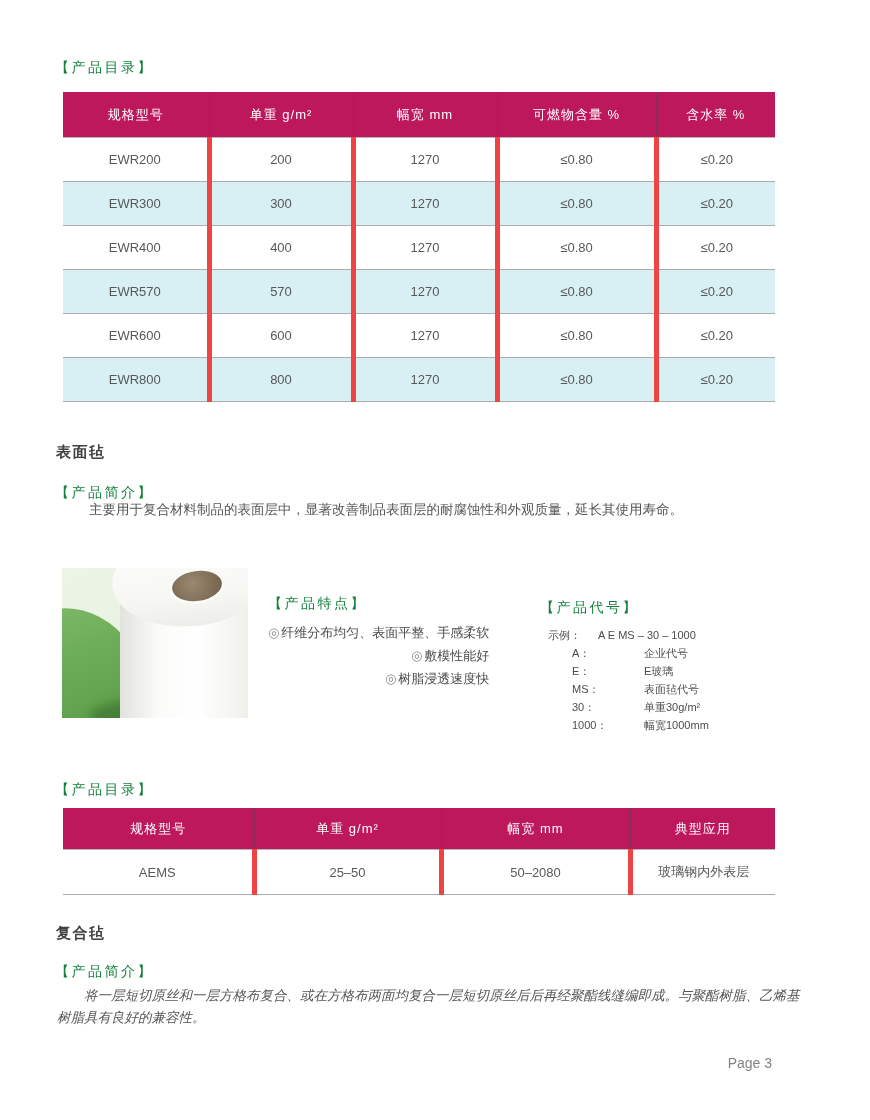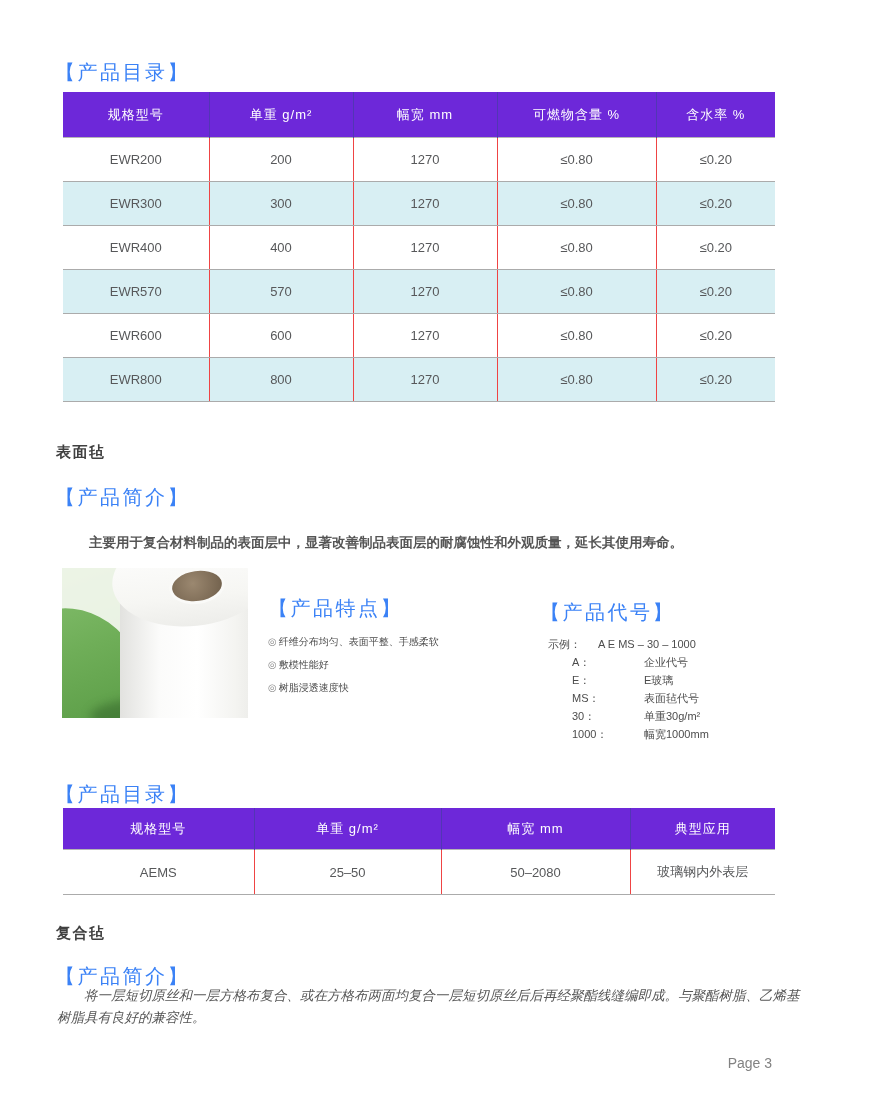--- a/index.html
+++ b/index.html
@@ -1,33 +1,33 @@
 <!DOCTYPE html>
 <html><head>
 <meta charset="utf-8">
 <style>
   html,body{margin:0;padding:0;background:#ffffff;}
   .page{
     position:relative;width:870px;height:1120px;background:#ffffff;overflow:hidden;
     font-family:"Liberation Sans","DejaVu Sans",sans-serif;color:#58585a;
   }
   .abs{position:absolute;}
-  .bracket-label{font-size:20px;color:#3b82f6;letter-spacing:2.5px;}
+  .bracket-label{font-size:14px;color:#15803d;letter-spacing:2.5px;}
   .section-title{font-size:15px;font-weight:bold;color:#404040;letter-spacing:1.5px;}
   .intro-text{font-size:13.5px;color:#555;line-height:22px;}
   
   table.cat{border-collapse:collapse;table-layout:fixed;width:712px;}
   table.cat th{
-    background:#6d28d9;color:#ffffff;font-weight:normal;font-size:13px;
+    background:#be185d;color:#ffffff;font-weight:normal;font-size:13px;
     letter-spacing:1px;border-right:1px solid rgba(20,90,100,0.30);
   }
   table.cat th:last-child{border-right:none;}
   table.cat td{
     font-size:13px;color:#57585a;text-align:center;background:#ffffff;
-    border-bottom:1px solid #ababab;border-right:1px solid #ef4444;
+    border-bottom:1px solid #ababab;border-right:5px solid #ef4444;
   }
   table.cat td:last-child{border-right:none;}
   table.cat tbody tr:first-child td{border-top:1px solid #b5b5b5;}
   #table1 th{height:43px;}
   #table1 td{height:41px;}
   #table1 tbody tr:nth-child(even) td{background:#d8eff3;}
   #table2 th{height:39px;}
   #table2 td{height:42px;}
   
   .photo{
@@ -49,21 +49,21 @@
   .photo .roll-top{
     position:absolute;left:50px;top:-38px;width:160px;height:96px;border-radius:50%;
     background:linear-gradient(180deg,#ffffff 0%,#f6f6f3 70%,#ededea 100%);transform:rotate(-6deg);
   }
   .photo .core{
     position:absolute;left:110px;top:3px;width:50px;height:30px;border-radius:50%;
     background:radial-gradient(circle at 42% 40%,#9b8870 0%,#82705a 55%,#6d5d49 100%);
     box-shadow:0 0 0 3px rgba(250,250,248,0.95);transform:rotate(-8deg);
   }
   
-  .feature-item{font-size:10px;color:#4c4c4c;line-height:23px;}
+  .feature-item{font-size:13px;color:#4c4c4c;line-height:23px;text-align:right;}
   .feature-item .bullet{color:#8a8a8a;margin-right:2px;}
   .codes-body{margin-top:9px;font-size:11px;color:#4c4c4c;line-height:18px;}
   .code-example .ck0{display:inline-block;width:50px;margin-left:8px;}
   .code-row{margin-left:32px;}
   .code-row .ck{display:inline-block;width:72px;}
   .composite-intro{width:748px;text-indent:2em;font-style:italic;}
   .page-number{font-size:14px;color:#828282;}
 </style>
 </head>
 <body>
@@ -132,21 +132,21 @@
         <td>≤0.80</td>
         <td>≤0.20</td>
       </tr>
     </tbody>
   </table>
 
   <div class="abs section-title" style="left:56px;top:443px;">表面毡</div>
 
   <div class="abs bracket-label" style="left:55px;top:484px;">【产品简介】</div>
 
-  <div class="abs intro-text" style="left:89px;top:532px;font-weight:bold;">主要用于复合材料制品的表面层中，显著改善制品表面层的耐腐蚀性和外观质量，延长其使用寿命。</div>
+  <div class="abs intro-text" style="left:89px;top:499px;">主要用于复合材料制品的表面层中，显著改善制品表面层的耐腐蚀性和外观质量，延长其使用寿命。</div>
 
   <div class="photo" style="left:62px;top:568px;">
     <div class="strip"></div>
     <div class="roll-shadow"></div>
     <div class="roll-side"></div>
     <div class="roll-top"></div>
     <div class="core"></div>
   </div>
 
   <div class="abs" style="left:268px;top:595px;">

